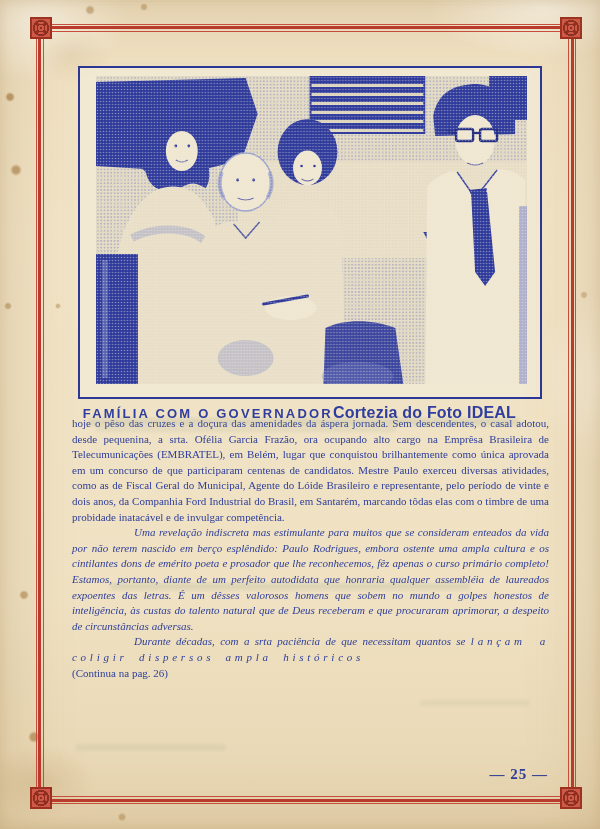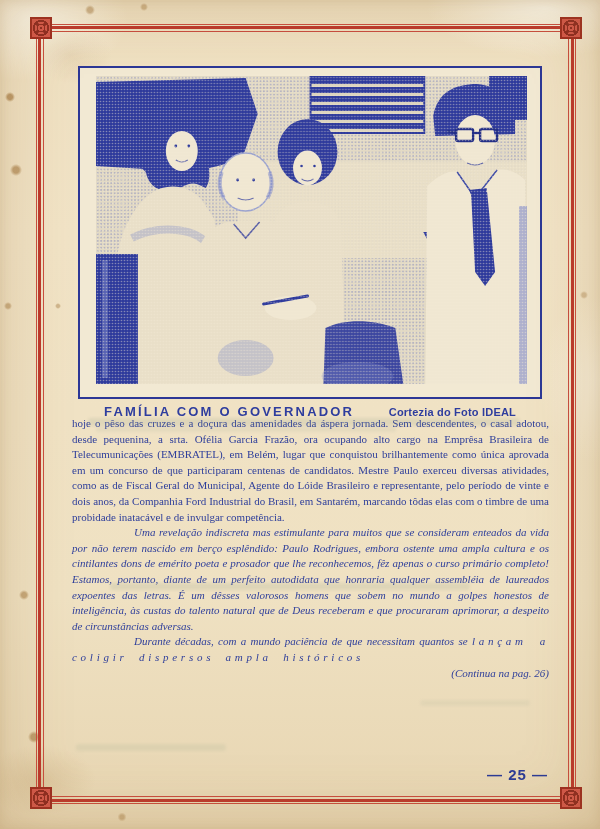--- a/index.html
+++ b/index.html
@@ -32,35 +32,35 @@
         #8e2b20 3px 4.5px, #d4584a 4.5px 6.5px, #8e2b20 6.5px 8px, #d4584a 8px);}
   .orn.tl{left:30px;top:17px}.orn.tr{left:560px;top:17px}
   .orn.bl{left:30px;top:787px}.orn.br{left:560px;top:787px}
   
   .photo-frame{position:absolute;left:78px;top:66px;width:464px;height:333px;
     box-sizing:border-box;border:2.5px solid #2c3796;background:#f2e9d3;
     padding:8px 13px 13px 16px;}
   .photo-frame svg{display:block;width:100%;height:100%;}
   .d{fill:#2e3a9c}.m{fill:#828cc9}.l{fill:#f0e7d2}.l2{fill:#e9dfc8}
   .caption-row{position:absolute;left:78px;top:404px;width:466px;
-    display:flex;justify-content:space-between;align-items:baseline;
+    display:flex;justify-content:flex-end;align-items:baseline;
     box-sizing:border-box;padding:0 28px 0 26px;
     font-family:"Liberation Sans",sans-serif;color:#2e3d9e;}
   .caption{font-size:13px;font-weight:600;letter-spacing:2.2px;white-space:nowrap;}
-  .credit{font-size:11px;font-weight:700;letter-spacing:.2px;white-space:nowrap;}
+  .credit{font-size:16px;font-weight:700;letter-spacing:.2px;white-space:nowrap;}
   
   .body-text{position:absolute;left:72px;top:416px;width:477px;
     color:#30409b;font-size:11px;line-height:15.6px;text-align:justify;}
   .body-text p{margin:0;}
   .p-indent{text-indent:62px;font-style:italic;}
   .spaced{letter-spacing:.34em;word-spacing:.45em;}
-  .continuation{text-align:right;font-style:italic;}
+  .continuation{text-align:left;}
   .page-num{position:absolute;right:52px;top:766px;color:#2c3b96;
     font-weight:bold;font-size:15px;letter-spacing:1px;
-    font-family:Liberation Sans, sans-serif;}
+    font-family:Liberation Serif, serif;}
   
   .stains{position:absolute;inset:0;pointer-events:none;background-image:
     radial-gradient(circle at 10px 97px, rgba(146,96,34,.55) 0 2.5px, rgba(146,96,34,0) 5px),
     radial-gradient(circle at 16px 170px, rgba(146,96,34,.5) 0 3px, rgba(146,96,34,0) 6px),
     radial-gradient(circle at 8px 306px, rgba(146,96,34,.4) 0 2px, rgba(146,96,34,0) 4px),
     radial-gradient(circle at 24px 595px, rgba(146,96,34,.45) 0 2.5px, rgba(146,96,34,0) 5px),
     radial-gradient(circle at 34px 737px, rgba(146,96,34,.5) 0 3px, rgba(146,96,34,0) 6px),
     radial-gradient(circle at 90px 10px, rgba(146,96,34,.4) 0 2.5px, rgba(146,96,34,0) 5px),
     radial-gradient(circle at 144px 7px, rgba(146,96,34,.35) 0 2px, rgba(146,96,34,0) 4px),
     radial-gradient(circle at 58px 306px, rgba(146,96,34,.35) 0 1.5px, rgba(146,96,34,0) 3px),
@@ -180,21 +180,21 @@
   </div>
 
   <div class="caption-row">
     <span class="caption">FAMÍLIA COM O GOVERNADOR</span>
     <span class="credit">Cortezia do Foto IDEAL</span>
   </div>
 
   <div class="body-text">
     <p>hoje o pêso das cruzes e a doçura das amenidades da áspera jornada. Sem descendentes, o casal adotou, desde pequenina, a srta. Ofélia Garcia Frazão, ora ocupando alto cargo na Emprêsa Brasileira de Telecumunicações (EMBRATEL), em Belém, lugar que conquistou brilhantemente como única aprovada em um concurso de que participaram centenas de candidatos. Mestre Paulo exerceu diversas atividades, como as de Fiscal Geral do Municipal, Agente do Lóide Brasileiro e representante, pelo período de vinte e dois anos, da Companhia Ford Industrial do Brasil, em Santarém, marcando tôdas elas com o timbre de uma probidade inatacável e de invulgar competência.</p>
     <p class="p-indent">Uma revelação indiscreta mas estimulante para muitos que se consideram enteados da vida por não terem nascido em berço esplêndido: Paulo Rodrigues, embora ostente uma ampla cultura e os cintilantes dons de emérito poeta e prosador que lhe reconhecemos, fêz apenas o curso primário completo! Estamos, portanto, diante de um perfeito autodidata que honraria qualquer assembléia de laureados expoentes das letras. É um dêsses valorosos homens que sobem no mundo a golpes honestos de inteligência, às custas do talento natural que de Deus receberam e que procuraram aprimorar, a despeito de circunstâncias adversas.</p>
-    <p class="p-indent"><span>Durante décadas, com a mundo paciência de que necessitam quantos se </span><span class="spaced">lançam a coligir dispersos ampla históricos</span></p>
+    <p class="p-indent"><span>Durante décadas, com a srta paciência de que necessitam quantos se </span><span class="spaced">lançam a coligir dispersos ampla históricos</span></p>
     <p class="continuation">(Continua na pag. 26)</p>
   </div>
 
   <div class="page-num">— 25 —</div>
 
   <div class="smudge s1"></div>
   <div class="smudge s2"></div>
   <div class="smudge s3"></div>
   <div class="smudge s4"></div>
   <div class="smudge s5"></div>

